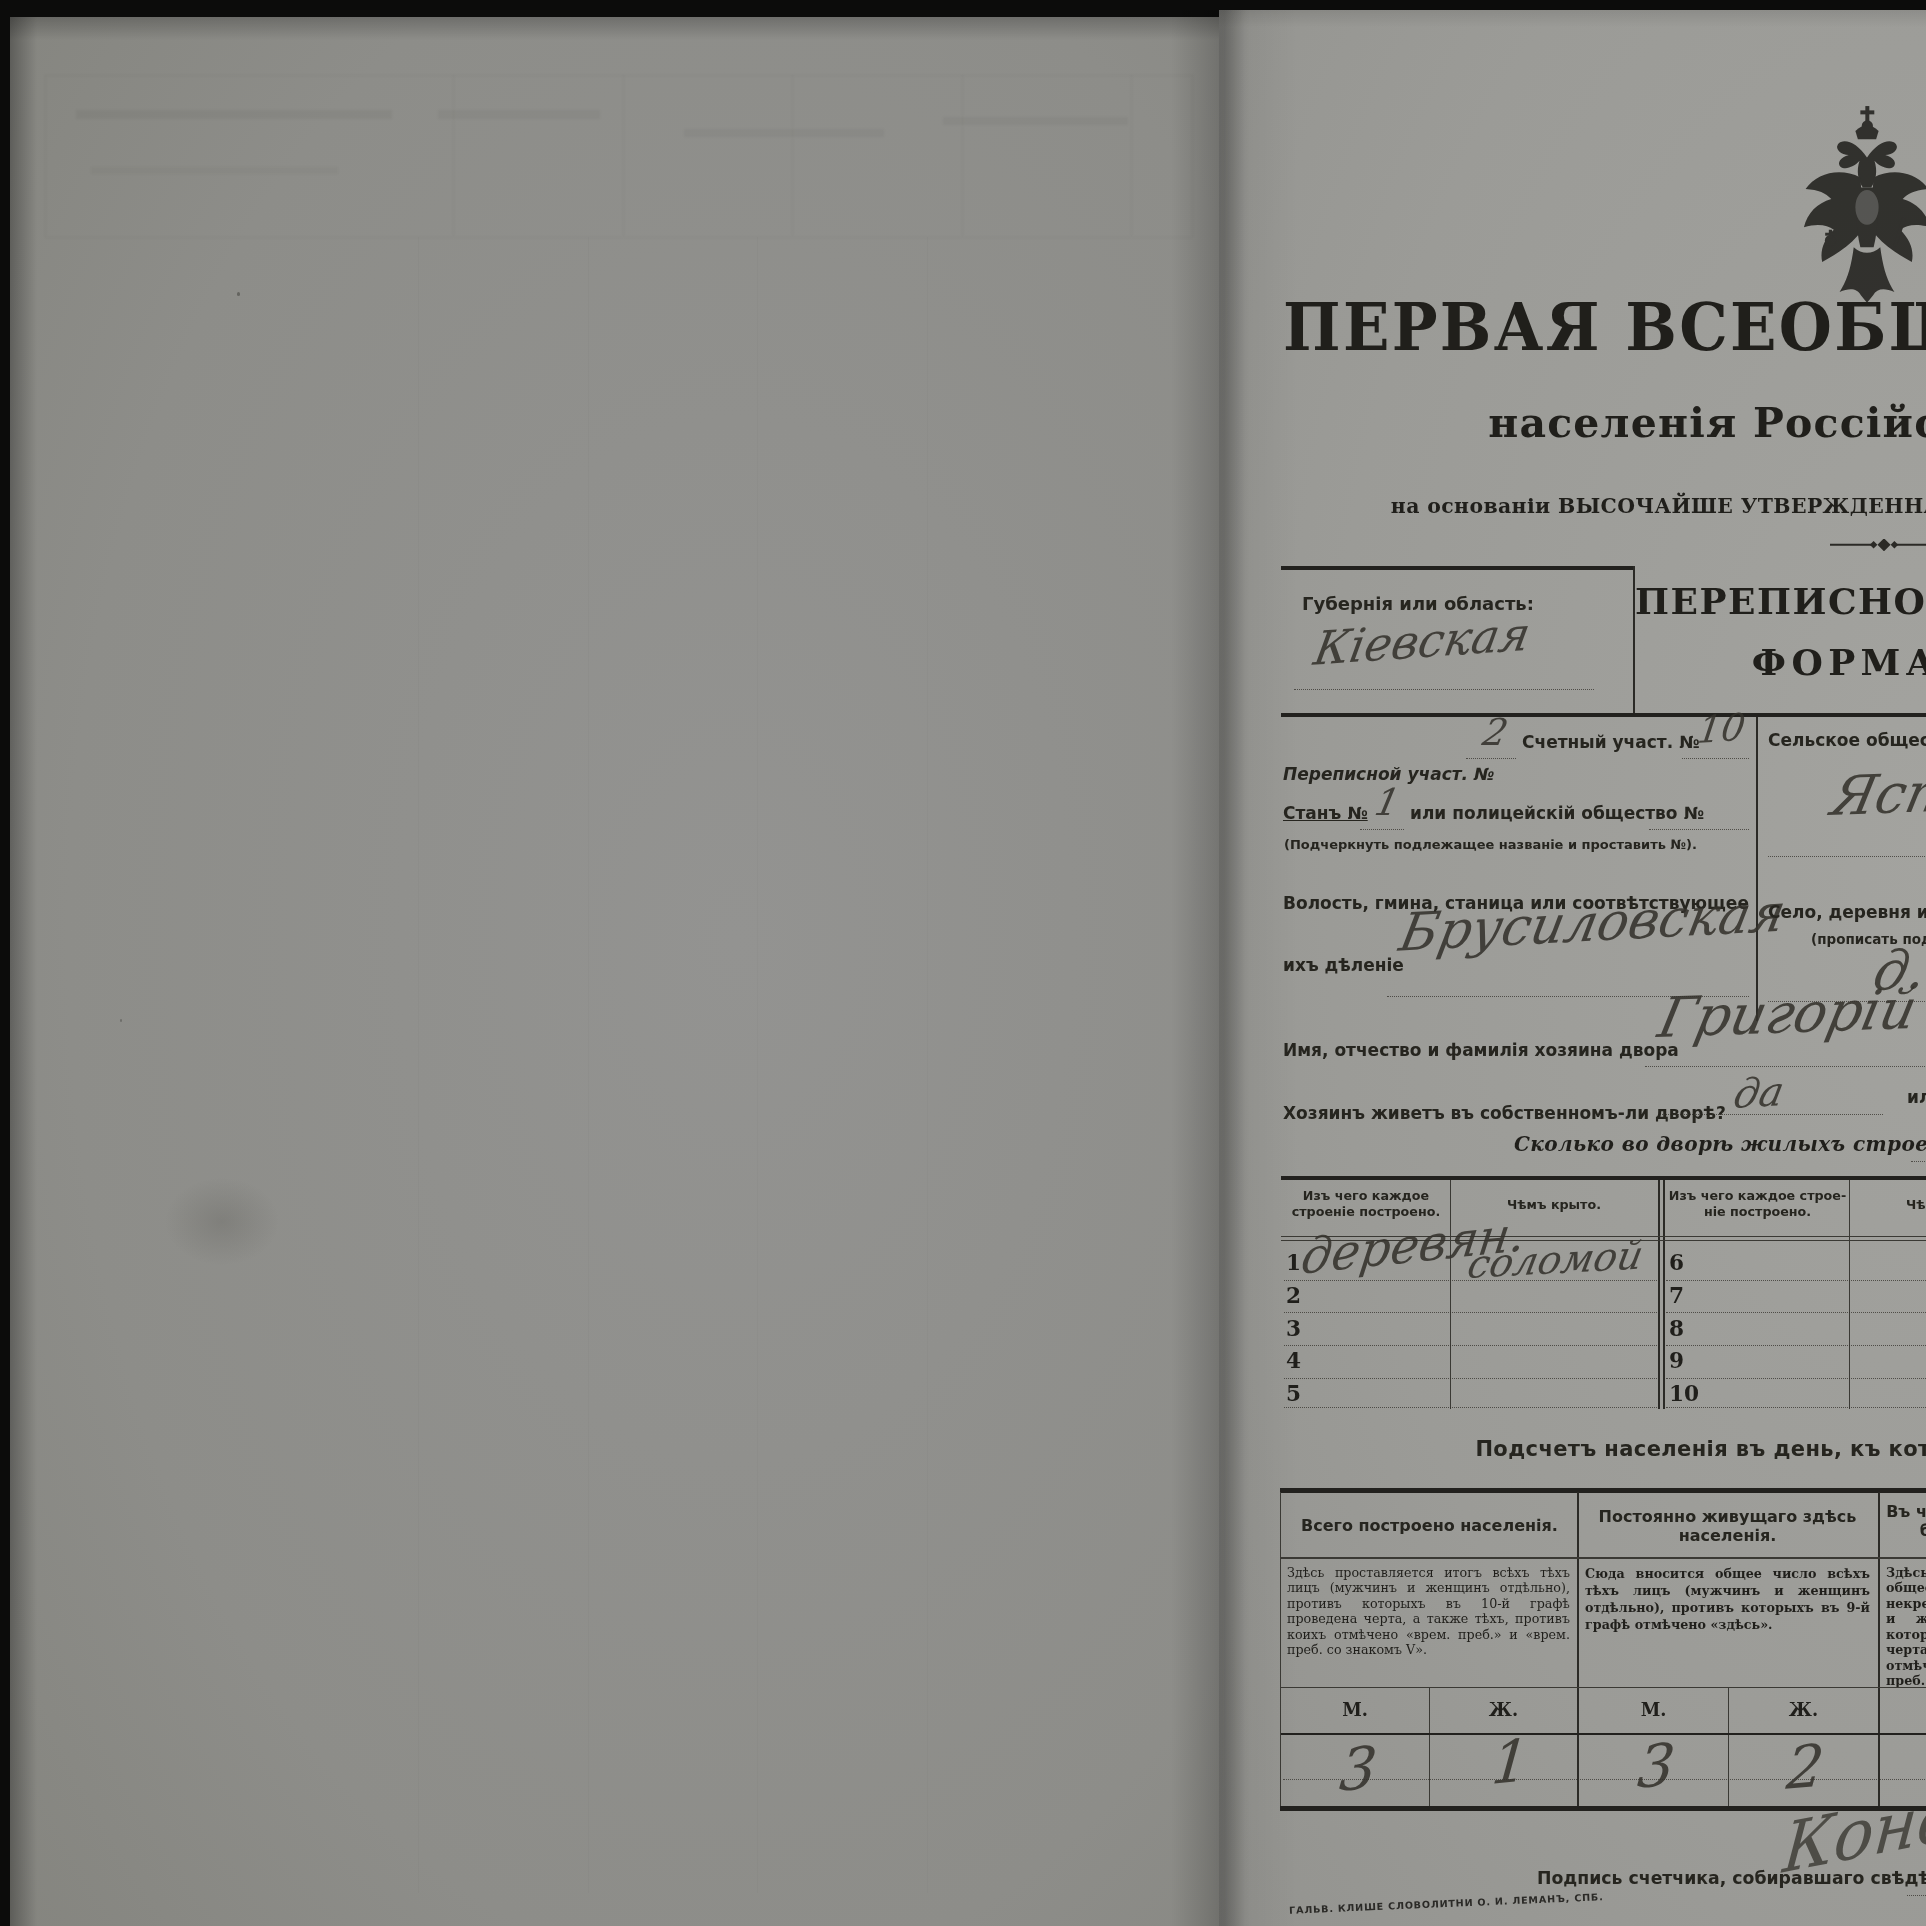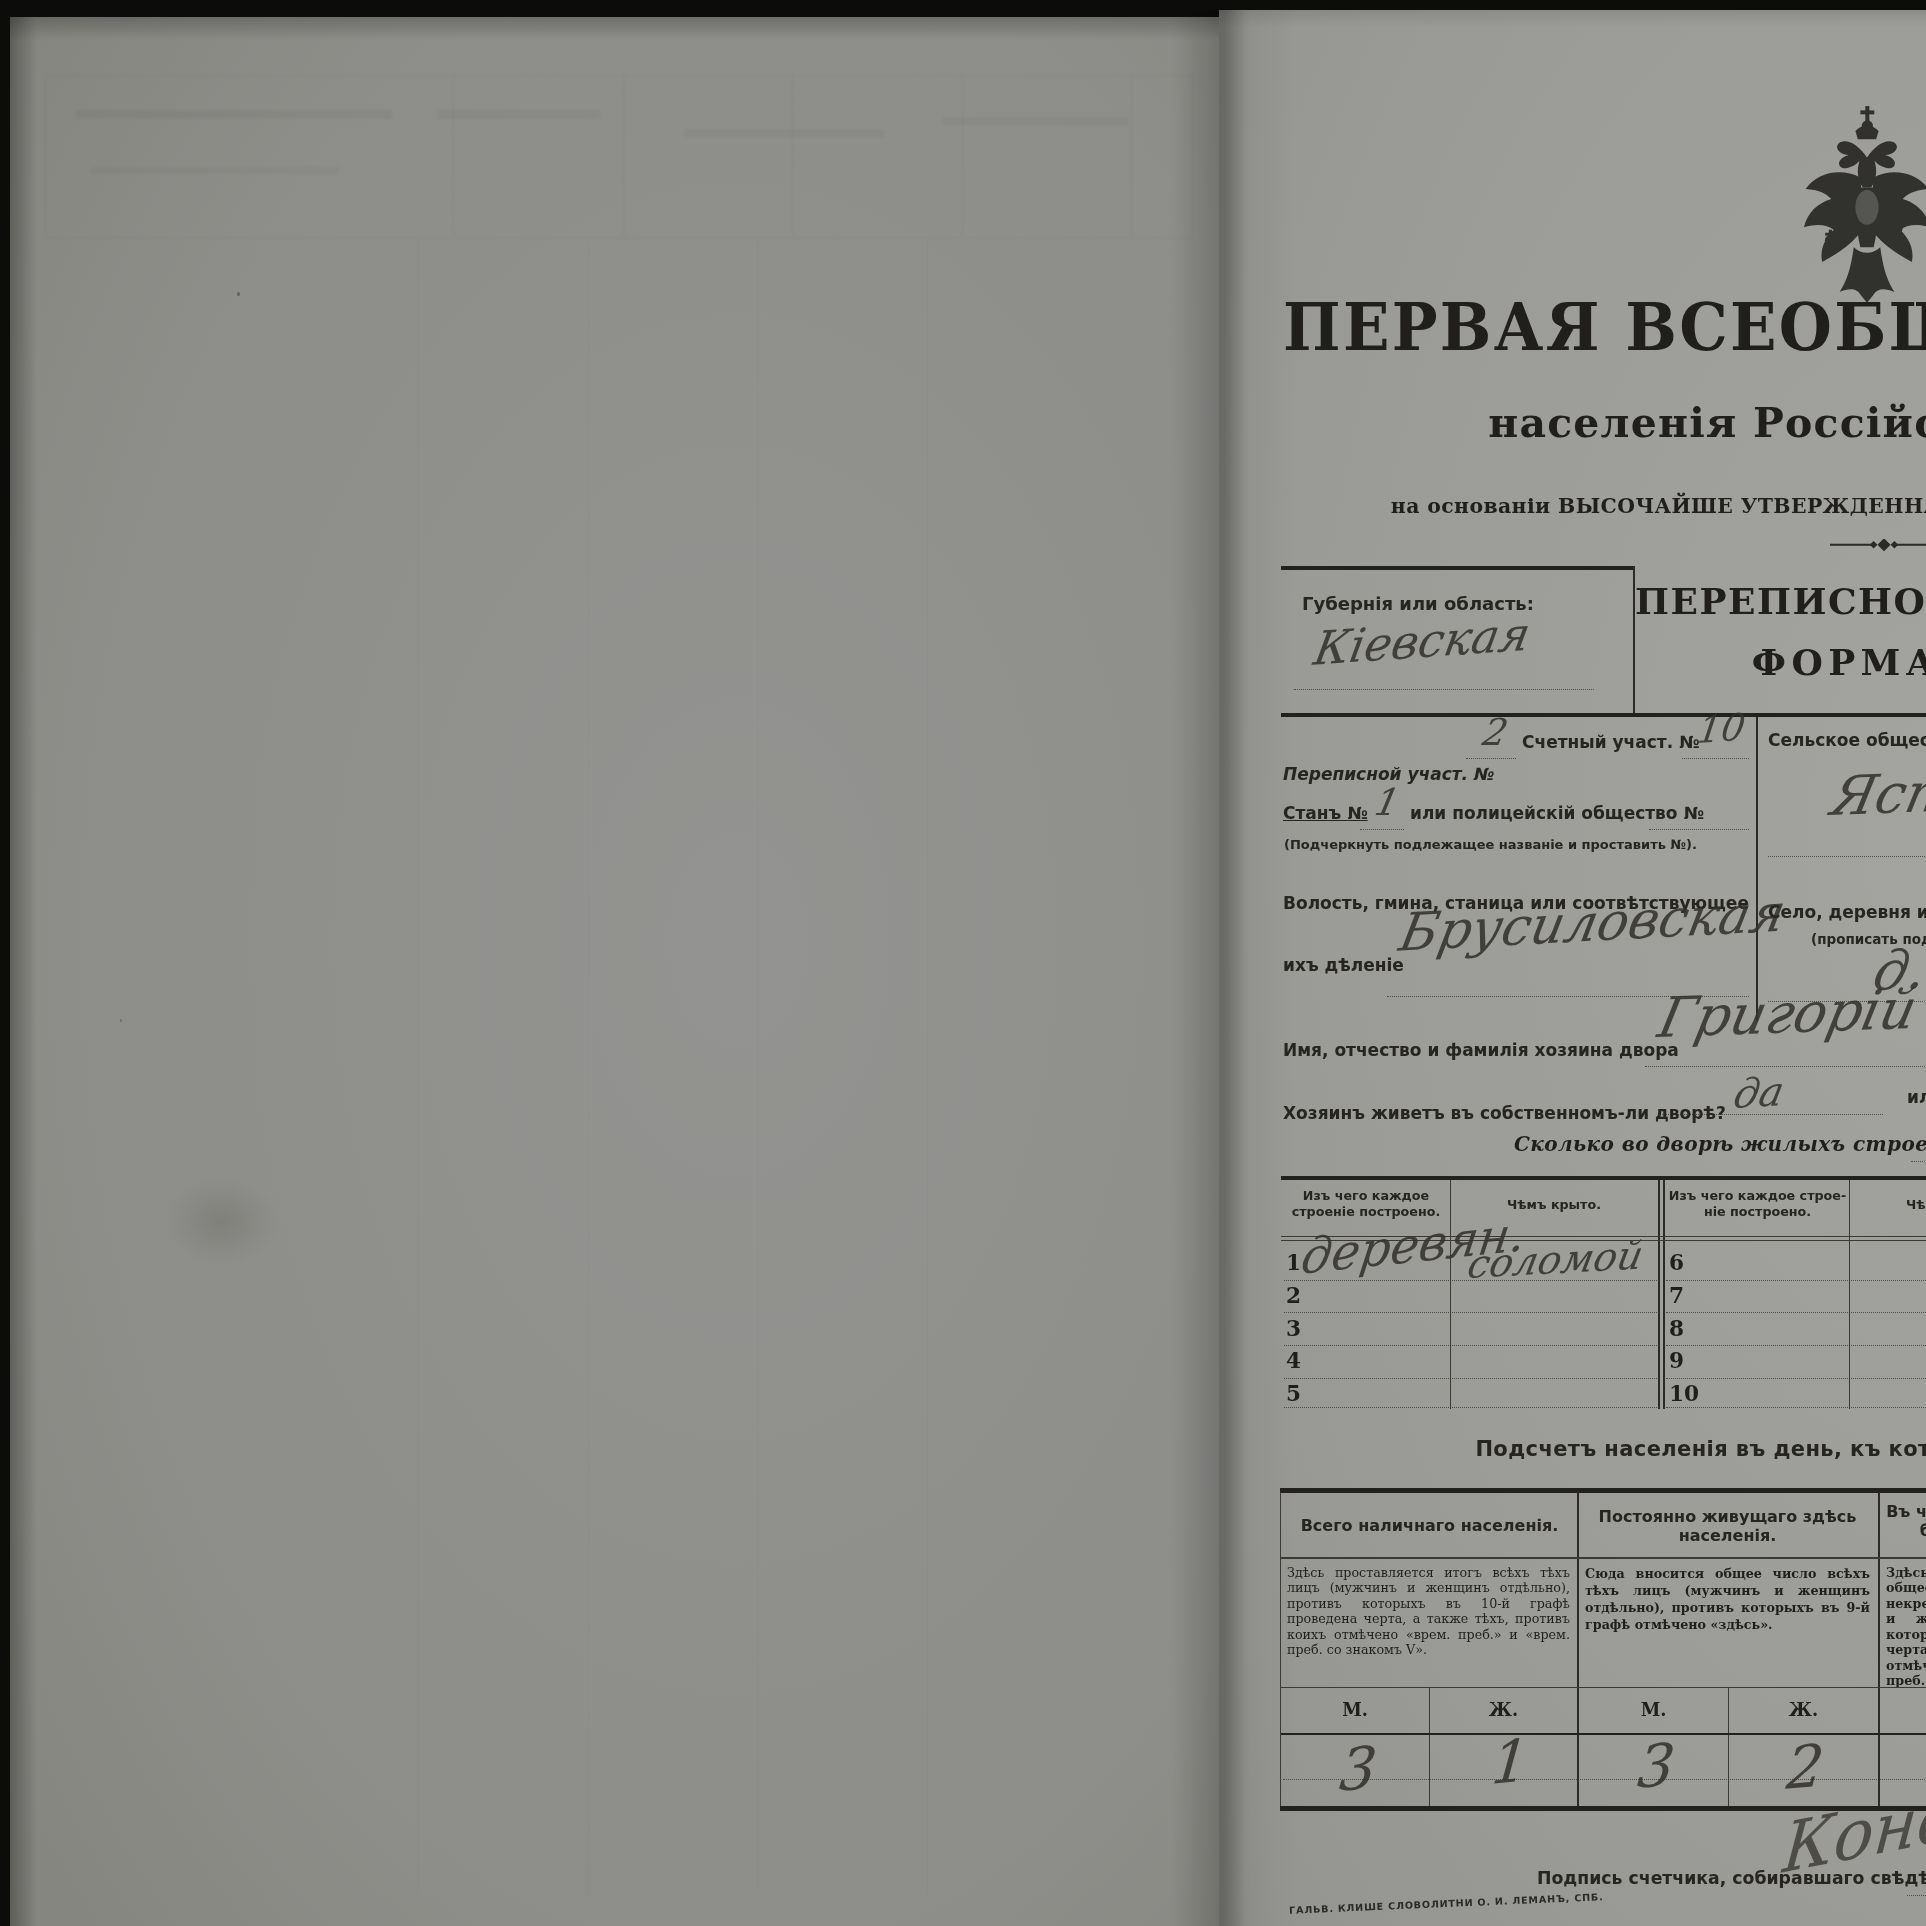--- a/index.html
+++ b/index.html
@@ -206,21 +206,21 @@
   <div class="hw" style="left:1298px;top:1229px;font-size:48px;transform:rotate(-6deg) skewX(-14deg);">деревян.</div>
   <div class="hw" style="left:1464px;top:1242px;font-size:39px;transform:rotate(-3deg) skewX(-14deg);">соломой</div>
 
   <div class="abs lbl center" style="left:1283px;top:1437px;width:1198px;font-size:21px;letter-spacing:0.4px;">Подсчетъ населенія въ день, къ которому пріурочена перепись.</div>
 
   <div class="hr" style="left:1280px;top:1488px;width:1204px;height:4.6px;"></div>
   <div class="vr thin" style="left:1280px;top:1492px;width:1.2px;height:315px;"></div>
   <div class="vr" style="left:1577px;top:1492px;width:1.5px;height:315px;"></div>
   <div class="vr" style="left:1878px;top:1492px;width:1.5px;height:315px;"></div>
 
-  <div class="abs lbl center just" style="left:1287px;top:1516px;width:285px;font-size:16px;line-height:1.2;text-align:center;">Всего наличнаго населенія.</div>
+  <div class="abs lbl center just" style="left:1287px;top:1516px;width:285px;font-size:16px;line-height:1.2;text-align:center;">Всего построено населенія.</div>
   <div class="abs lbl center just" style="left:1583px;top:1507px;width:289px;font-size:16px;line-height:1.2;text-align:center;">Постоянно живущаго здѣсь населенія.</div>
   <div class="abs lbl center just" style="left:1884px;top:1502px;width:289px;font-size:16px;line-height:1.2;text-align:center;">Въ числѣ наличнаго населенія было лицъ некрестьян. сословій.</div>
 
   <div class="hr thin" style="left:1281px;top:1557px;width:1202px;height:1.5px;"></div>
 
   <div class="abs ser just" style="left:1287px;top:1565px;width:283px;font-size:12.7px;line-height:1.22;font-weight:normal;">Здѣсь проставляется итогъ всѣхъ тѣхъ лицъ (мужчинъ и женщинъ отдѣльно), противъ которыхъ въ 10-й графѣ проведена черта, а также тѣхъ, противъ коихъ отмѣчено «врем. преб.» и «врем. преб. со знакомъ V».</div>
   <div class="abs ser just" style="left:1585px;top:1565px;width:285px;font-size:12.7px;line-height:1.34;font-weight:bold;">Сюда вносится общее число всѣхъ тѣхъ лицъ (мужчинъ и женщинъ отдѣльно), противъ которыхъ въ 9-й графѣ отмѣчено «здѣсь».</div>
   <div class="abs ser just" style="left:1886px;top:1565px;width:285px;font-size:12.7px;line-height:1.22;font-weight:bold;">Здѣсь проставляется (изъ графы 6-й) общее число всѣхъ лицъ некрестьянскихъ сословій (мужчинъ и женщинъ отдѣльно), противъ которыхъ въ графѣ 10-й проведена черта, а также тѣхъ, противъ коихъ отмѣчено «врем. преб.» и «врем. преб. со знакомъ V».</div>
 
   <div class="hr thin" style="left:1281px;top:1687px;width:1202px;height:1.2px;"></div>

